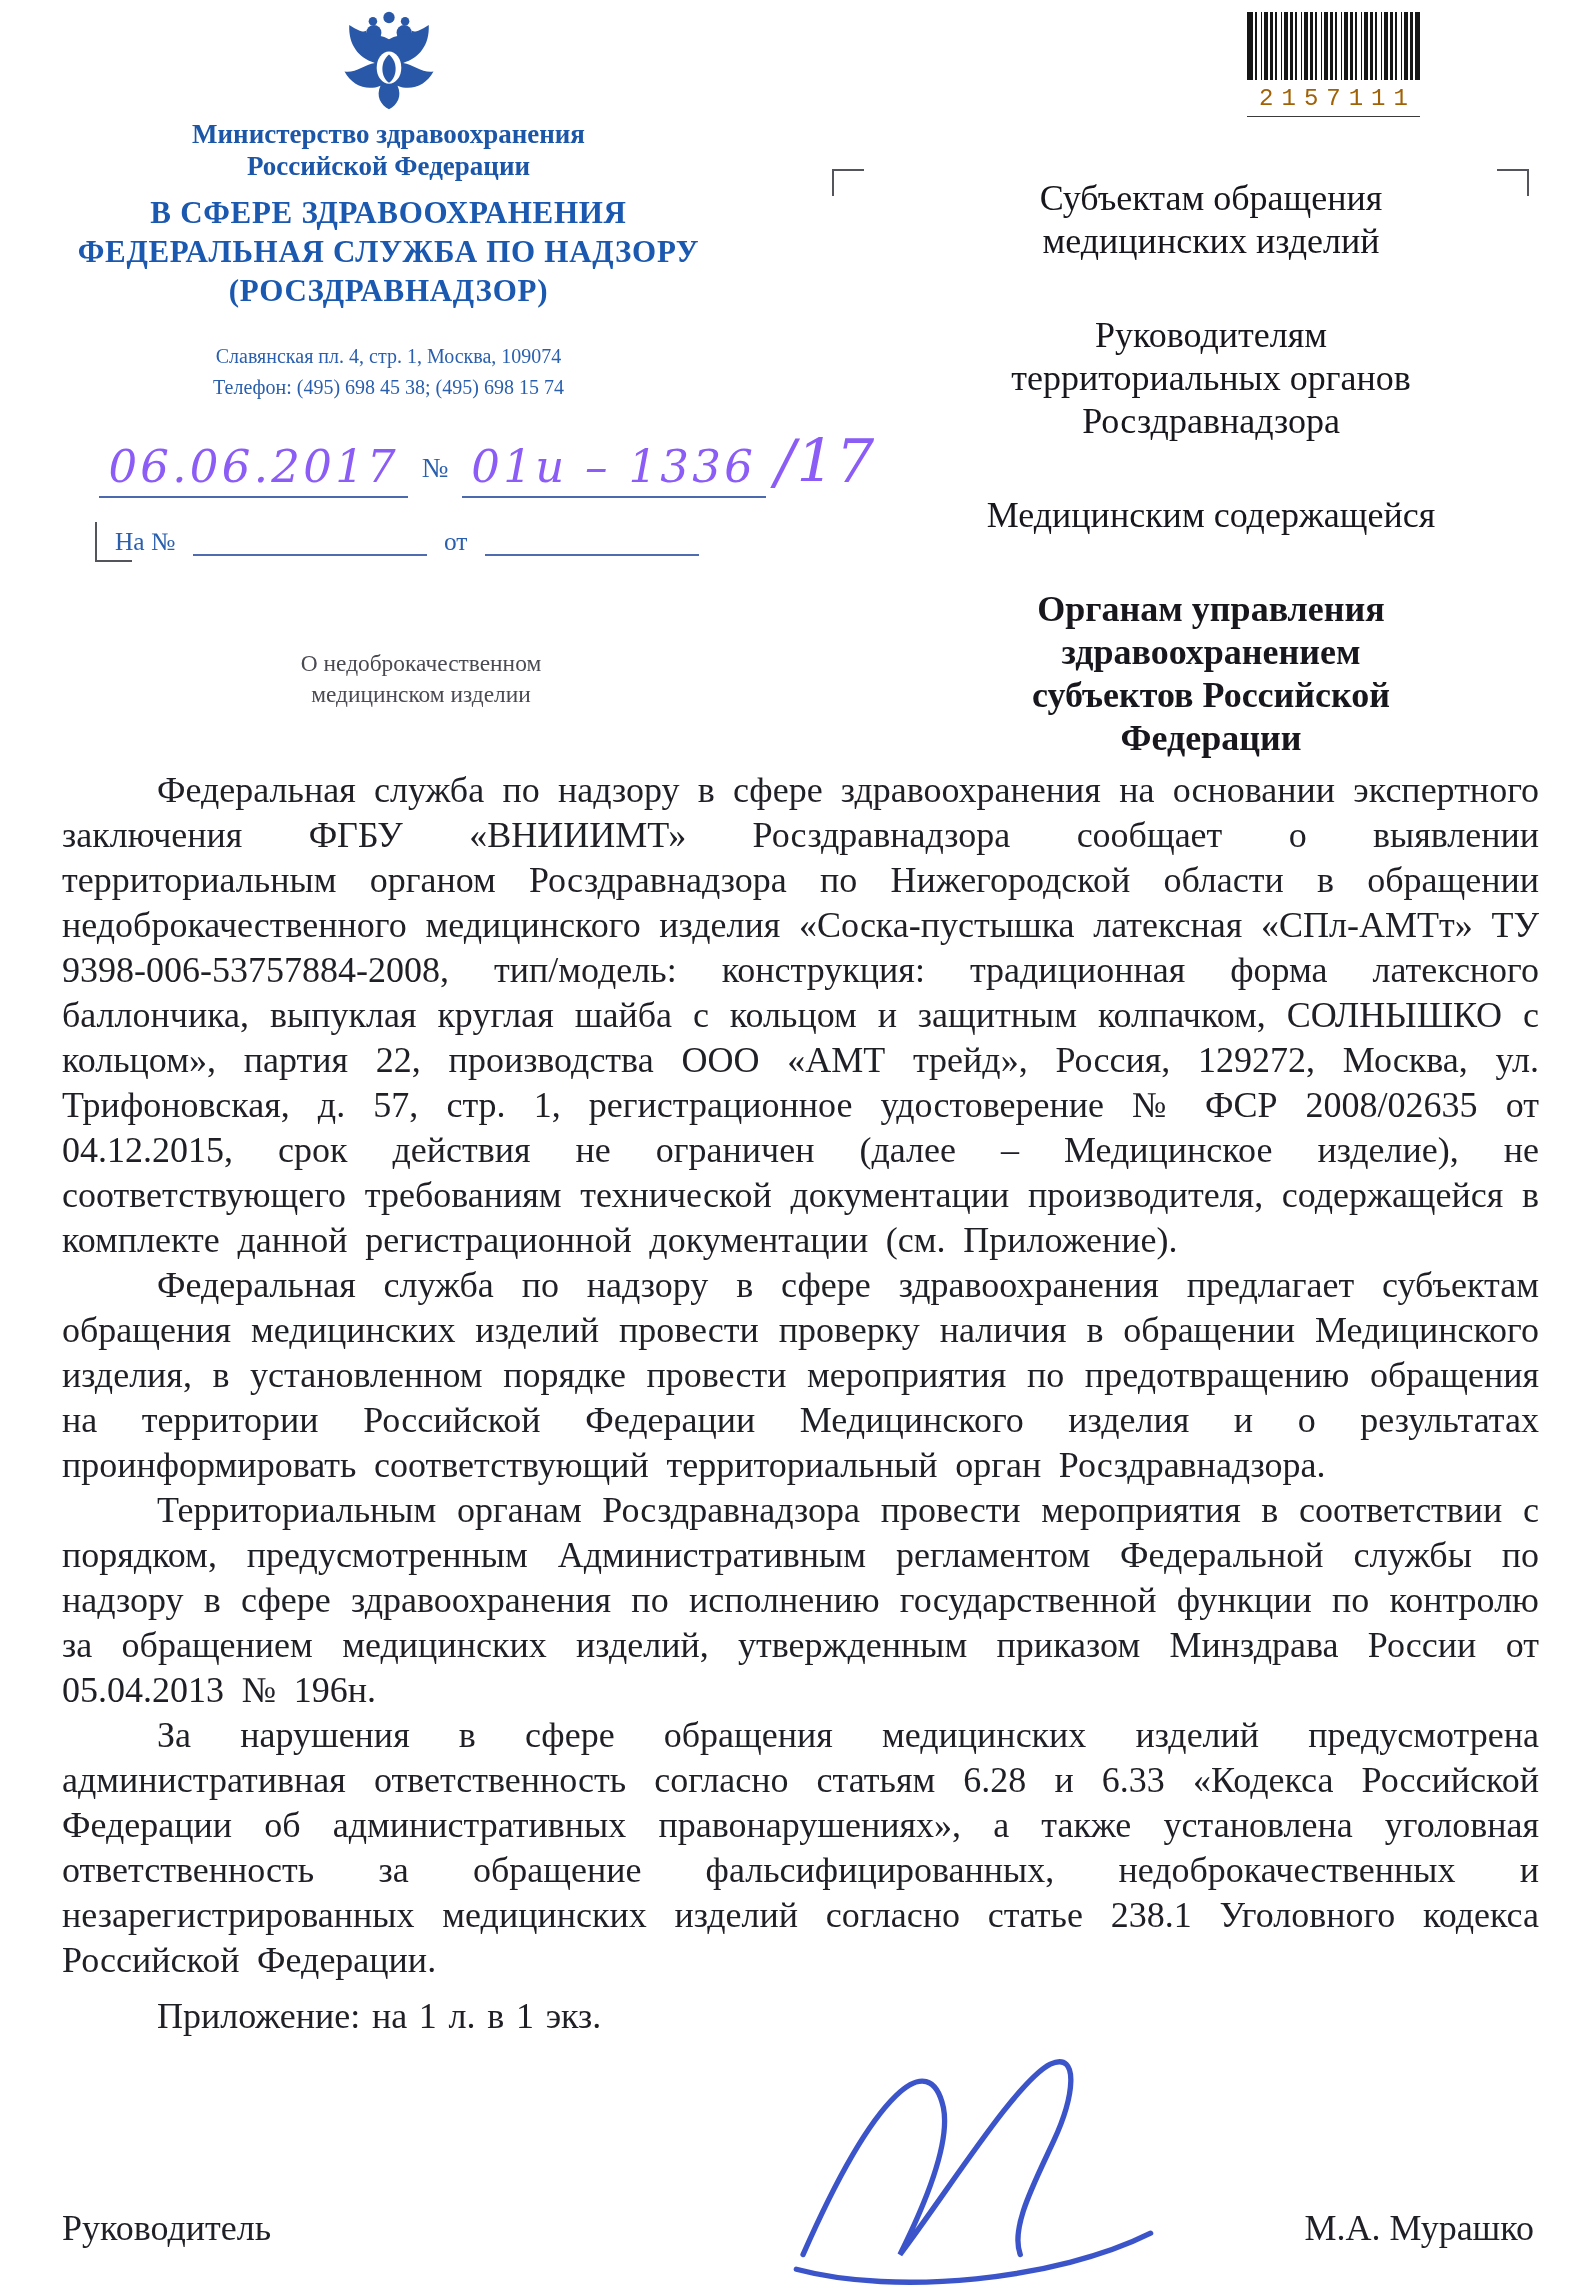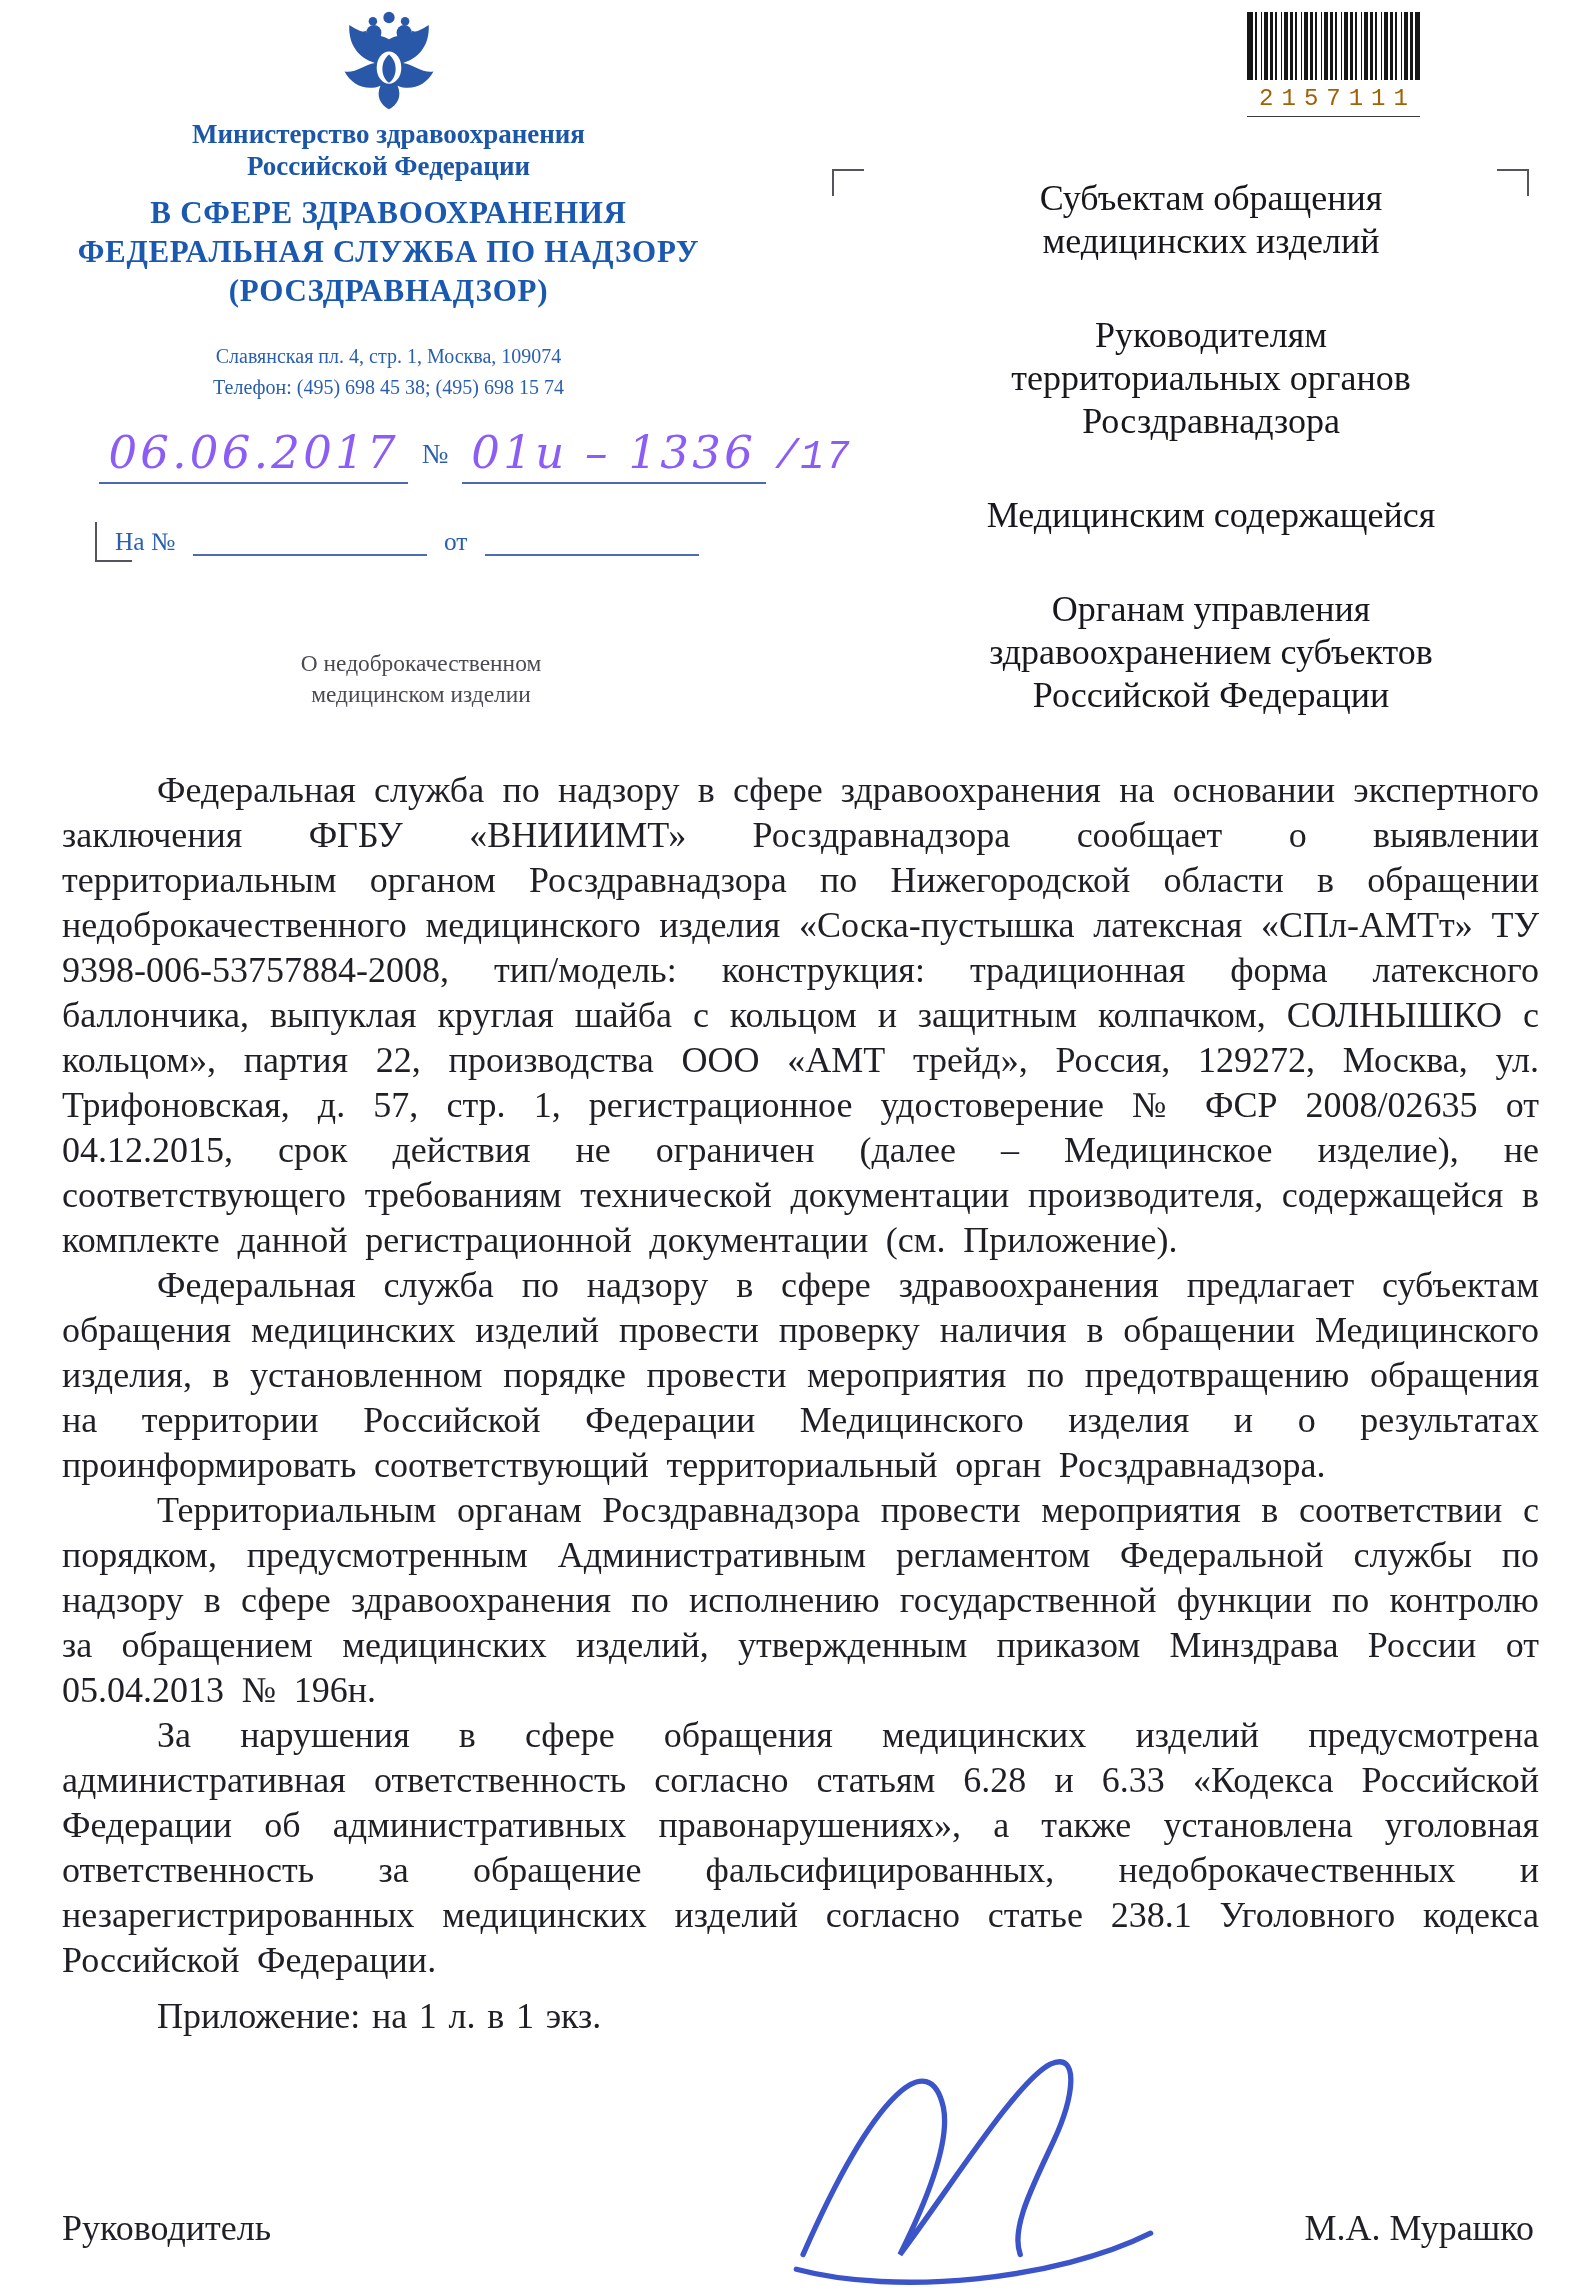--- a/index.html
+++ b/index.html
@@ -27,21 +27,21 @@
 
   
   .ref-line { position:absolute; left:99px; top:426px; width:789px; white-space:nowrap; }
   .hand {
     font-family:"DejaVu Serif", serif; font-style:italic;
     color:#8b5cf6; font-size:45px; letter-spacing:3.3px;
     display:inline-block;
   }
   .hand.u { border-bottom:2px solid #4b69ae; padding:0 9.4px 2.7px; }
   .num-sign { font-size:28px; color:#2a5fae; margin:0 10.7px; vertical-align:5.4px; }
-  .hand.suffix { font-size:40px; margin-left:6.7px; letter-spacing:1.3px;font-family:Liberation Mono, monospace; }
+  .hand.suffix { font-size:60px; margin-left:6.7px; letter-spacing:1.3px; }
 
   .reply-line { position:absolute; left:115px; top:527px; font-size:25.4px; color:#2a5fae; white-space:nowrap; }
   .blank-line {
     display:inline-block; width:234px; height:1.05em;
     border-bottom:2px solid #4f6cb0; margin:0 17.4px; vertical-align:bottom;
   }
   .blank-line.second { width:214px; }
 
   
   .corner { position:absolute; }
@@ -71,21 +71,21 @@
     color:#a16207; padding:5.4px 0 4px;
     border-bottom:1.3px solid #3a3a3a;
   }
 
   
   .addressees {
     position:absolute; left:977px; top:177px; width:468px;
     text-align:center; font-size:36px; line-height:43px; color:#17171d;
   }
   .addressee { margin-bottom:51px; }
-  .addressee:last-child { margin-bottom:0; }
+  .addressee:last-child { margin-bottom:0;font-weight:bold; }
 
   
   .subject {
     position:absolute; left:264px; top:648px; width:314px;
     font-size:23.4px; line-height:31px; color:#4a4a52; text-align:center;
   }
 
   
   .body-text {
     position:absolute; left:62px; top:768px; width:1477px;

